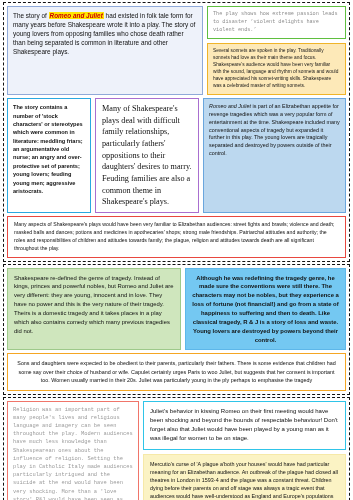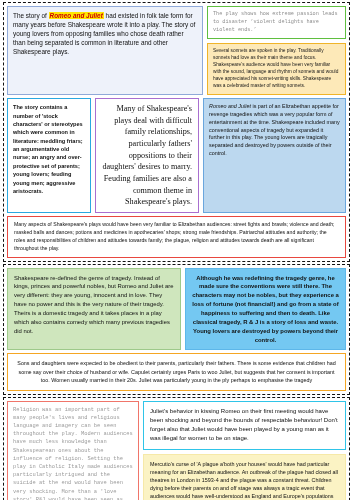--- a/index.html
+++ b/index.html
@@ -94,21 +94,20 @@
     color: #111;
   }
   .card-families {
     border: 1.4px solid #a96fd0;
     background: #ffffff;
     padding: 4px 6px;
     font-family: "Liberation Serif", serif;
     font-size: 8.2px;
     line-height: 1.42;
     color: #111;
-    text-align: right;
   }
   .card-aspects {
     border: 1.2px solid #e8473f;
     background: #ffffff;
     padding: 4px 6px;
     font-size: 5.2px;
     line-height: 1.52;
     color: #111;
   }
 

